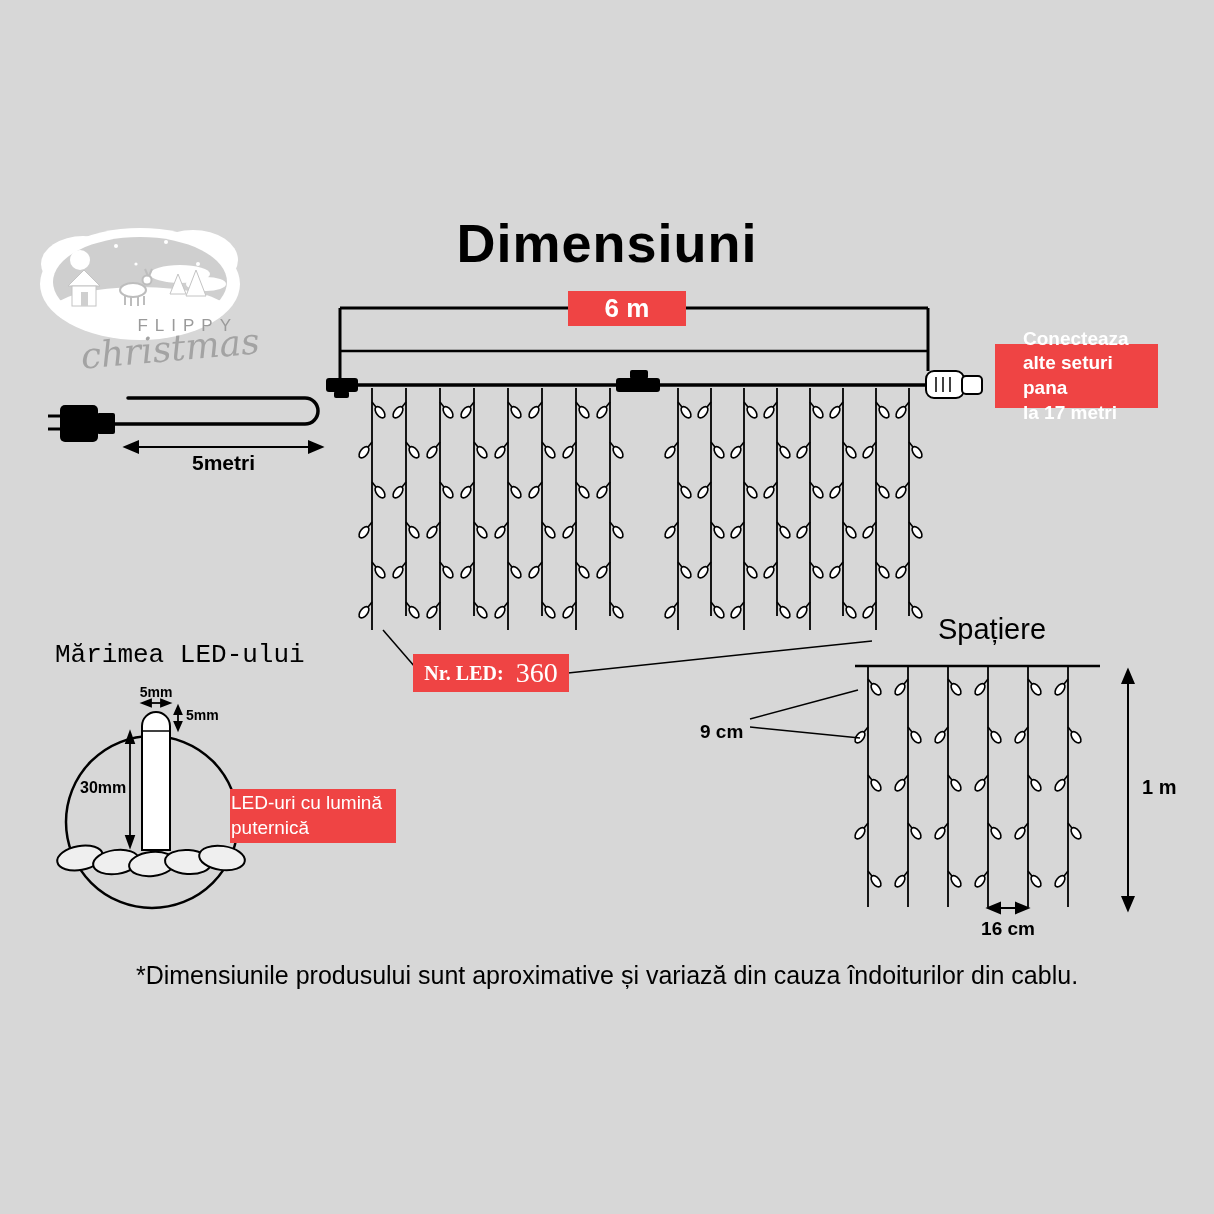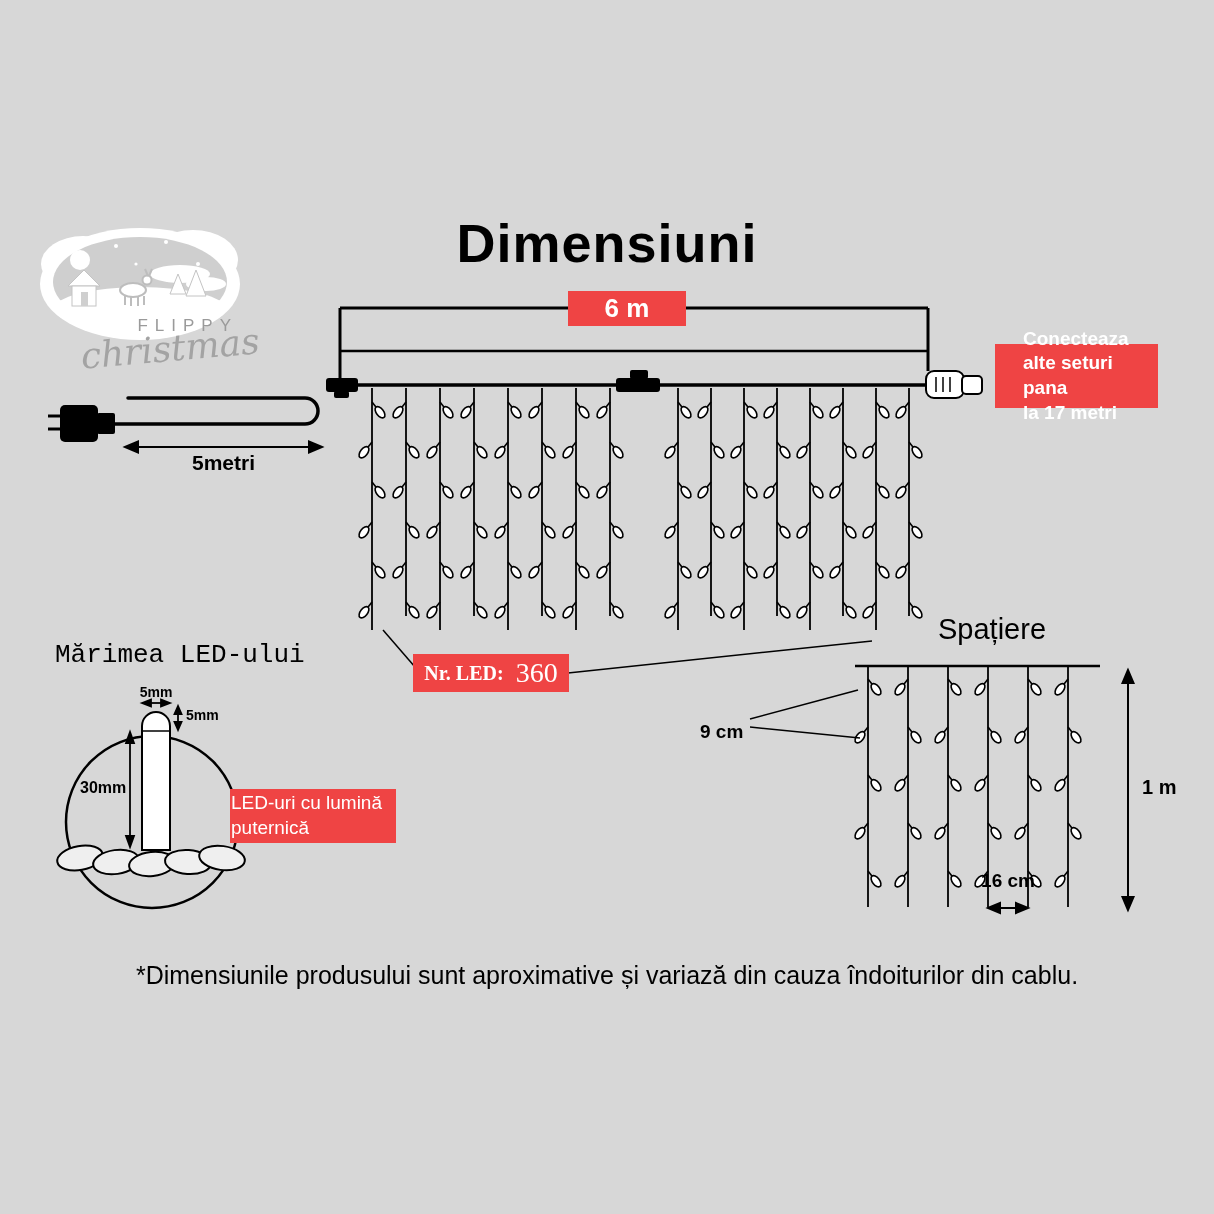--- a/index.html
+++ b/index.html
@@ -22,21 +22,21 @@
   .box-connect  { left:995px; top:344px; width:163px; height:64px; font-size:19px;
                   flex-direction:column; align-items:flex-start; padding-left:28px; line-height:1.3; }
   .lbl-5metri   { left:125px; top:451px; width:197px; text-align:center; font-size:21px; font-weight:bold; }
   .box-nrled    { left:413px; top:654px; width:156px; height:38px; gap:12px;
                   font-family:"Liberation Serif", serif; }
   .nr-label     { font-size:20px; font-weight:bold; }
   .nr-value     { font-size:28px; font-weight:normal; }
   .lbl-spatiere { left:938px; top:613px; font-size:29px; }
   .lbl-9cm      { left:700px; top:709px; font-size:19px; font-weight:bold;margin-top:12px; }
   .lbl-1m       { left:1142px; top:776px; font-size:20px; font-weight:bold; }
-  .lbl-16cm     { left:973px; top:870px; width:70px; text-align:center; font-size:19px; font-weight:bold; }
+  .lbl-16cm     { left:973px; top:918px; width:70px; text-align:center; font-size:19px; font-weight:bold; }
   .lbl-marimea  { left:55px; top:640px; font-size:26px;font-family:Liberation Mono, monospace; }
   .lbl-5mm-top  { left:134px; top:684px; width:44px; text-align:center; font-size:14px; font-weight:bold; }
   .lbl-5mm-right{ left:186px; top:707px; font-size:14px; font-weight:bold; }
   .lbl-30mm     { left:80px;  top:779px; font-size:16px; font-weight:bold; }
   .box-lednote  { left:230px; top:789px; width:166px; height:54px; font-size:19px; font-weight:normal;
                   flex-direction:column; align-items:flex-start; padding-left:1px; line-height:1.3; }
   .footnote     { position:absolute; left:0; top:961px; width:100%; text-align:center; font-size:25px; }
   .logo-flippy  { left:98px; top:316px; width:140px; text-align:right; font-size:17px;
                   letter-spacing:7px; color:#9a9a9a; }
   .logo-christmas { left:78px; top:328px; width:184px; text-align:center; font-size:36px;

